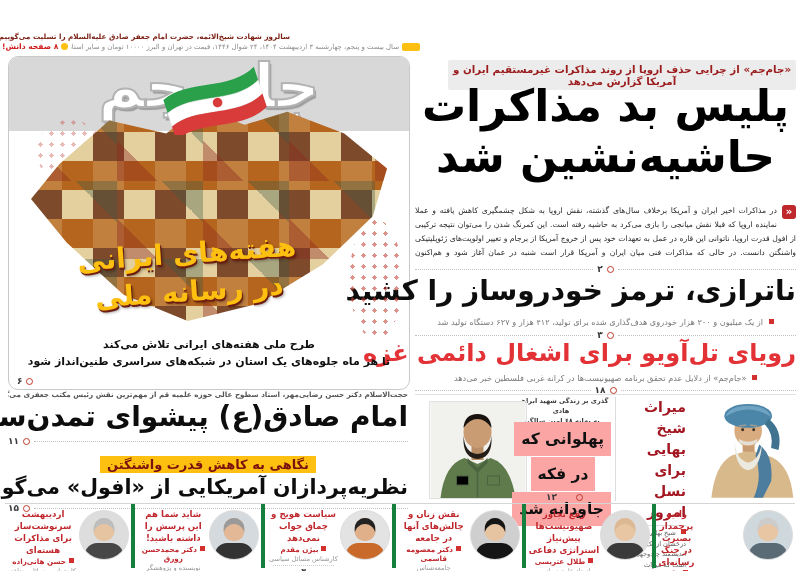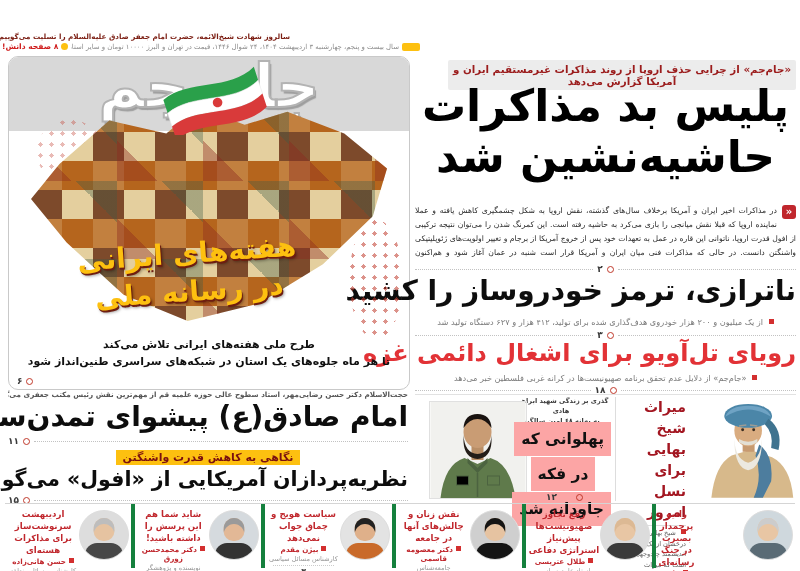--- a/index.html
+++ b/index.html
@@ -86,21 +86,21 @@
   .martyr-h{position:absolute;top:26px;right:0;width:96px;text-align:center;}
   .martyr-h .hl{display:table;margin:1px auto;background:#fca5a5;padding:8px 7px;
       font-size:15.5px;font-weight:900;color:#111;white-space:nowrap;}
   .martyr-pg{position:absolute;bottom:1px;right:28px;display:flex;align-items:center;gap:19px;}
 
   
   .sadiq{position:absolute;top:390px;left:8px;width:400px;}
   .s-kicker{text-align:center;font-size:7.2px;font-weight:bold;color:#555;white-space:nowrap;overflow:hidden;}
   .s-h1{text-align:center;font-size:28px;font-weight:900;color:#0d0d0d;margin-top:1px;white-space:nowrap;}
   .mk11{margin-top:3px;}
-  .y-kicker{display:table;margin:4px auto 0;background:#fdc010;color:#7a1010;font-size:11px;
+  .y-kicker{display:table;margin:10px auto 0;background:#fdc010;color:#7a1010;font-size:13px;
       font-weight:bold;padding:1px 7px;}
   .s-h2{text-align:center;font-size:20.5px;font-weight:900;color:#0d0d0d;margin-top:2px;white-space:nowrap;}
   .mk15{margin-top:4px;}
 
   
   .strip{position:absolute;top:503px;left:5px;width:790px;height:64px;border-top:1px solid #d5d5d5;
       display:flex;direction:ltr;}
   .s-item{flex:1;direction:rtl;display:flex;direction:ltr;padding:4px 2px 0;border-right:4px solid #15803d;}
   .s-item:last-child{border-right:none;gap:48px;}
   .s-txt{flex:1;direction:rtl;text-align:center;display:flex;flex-direction:column;}

